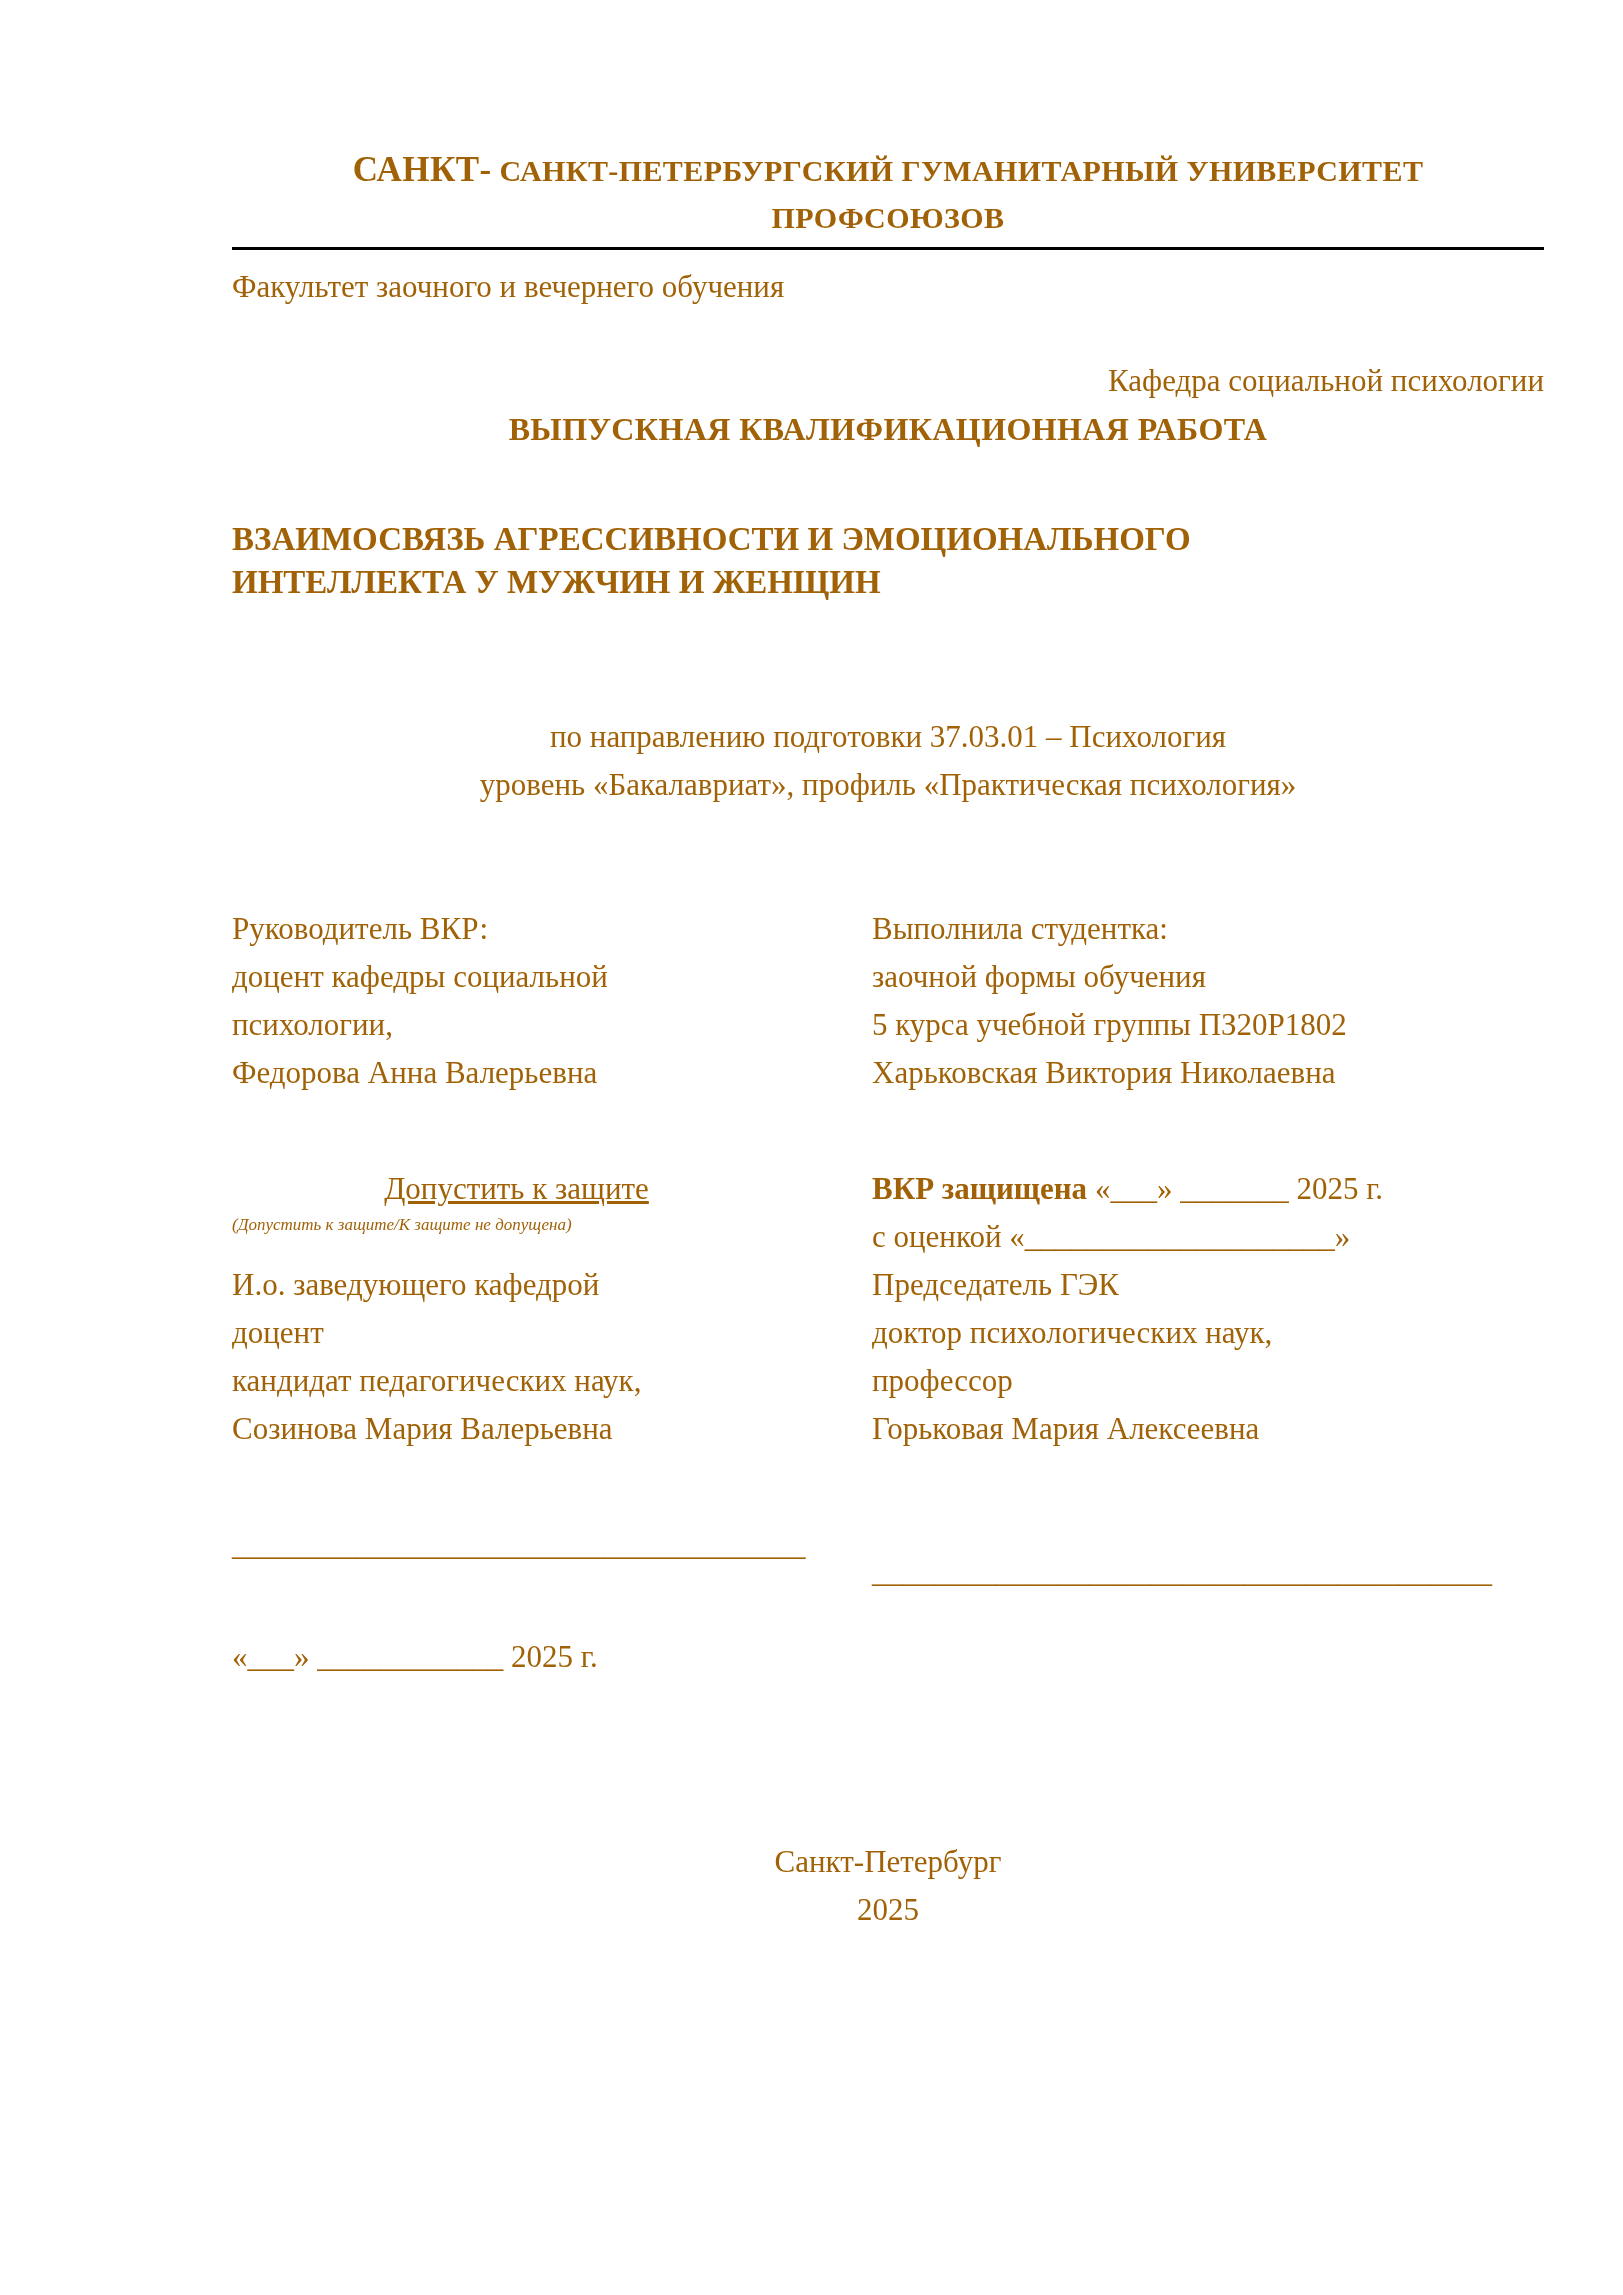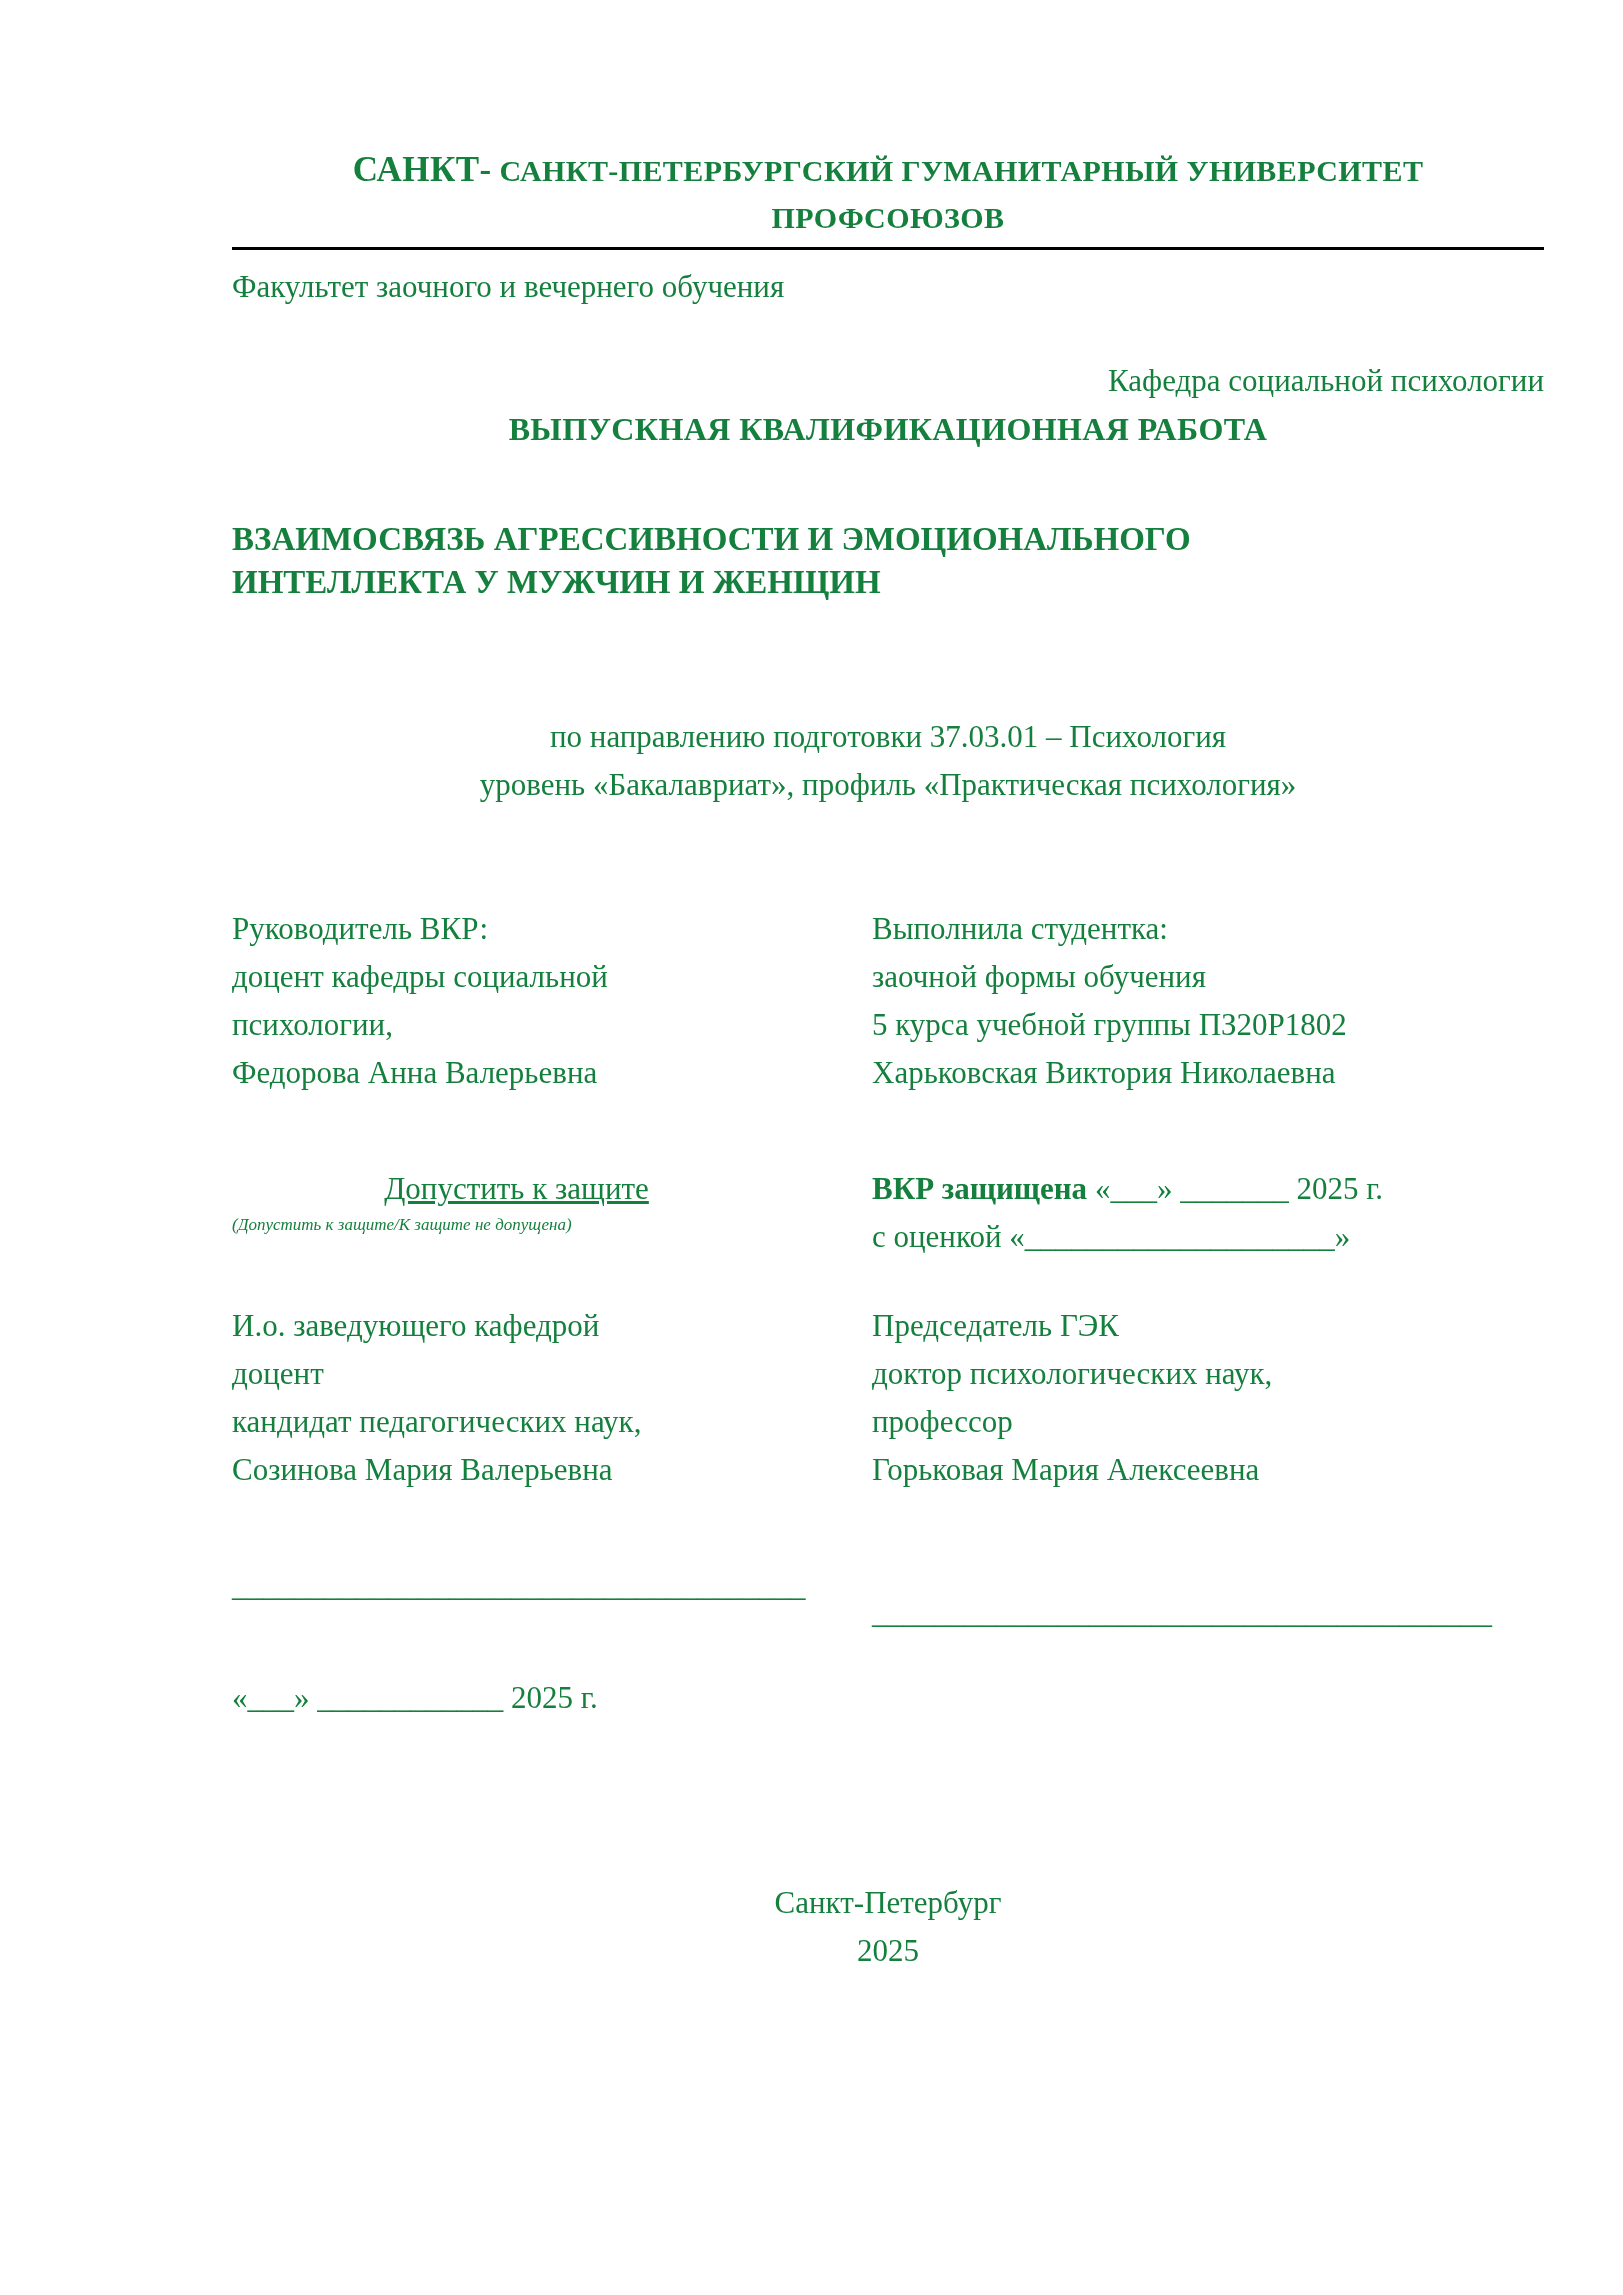--- a/index.html
+++ b/index.html
@@ -2,21 +2,21 @@
 <html lang="ru" style="font-size:12.6px"><head>
 <meta charset="utf-8">
 <style>
   * { margin: 0; padding: 0; box-sizing: border-box; }
   html, body { background: #ffffff; }
   .page {
     position: relative;
     width: 1623px;
     height: 2295px;
     background: #ffffff;
-    color: #15803d;
+    color: #a16207;
     font-family: "Liberation Serif", "DejaVu Serif", serif;
     font-size: 31px;
     line-height: 1.55;
     padding: 145px 79px 0 232px;
     overflow: hidden;
   }
 
   
   .header {
     text-align: center;
@@ -71,21 +71,21 @@
     text-decoration: underline;
     padding-right: 71px;
   }
   .admission-note {
     font-size: 17px;
     font-style: italic;
     line-height: 1.4;
   }
   .bold { font-weight: bold; }
 
-  .row-heads { margin-top: 41px; }
+  .row-heads { }
 
   .row-signatures { margin-top: 68px; }
   .sig-right { margin-top: 27px; }
 
   .date-line { margin-top: 36px; }
 
   .footer {
     text-align: center;
     margin-top: 157px;
   }

